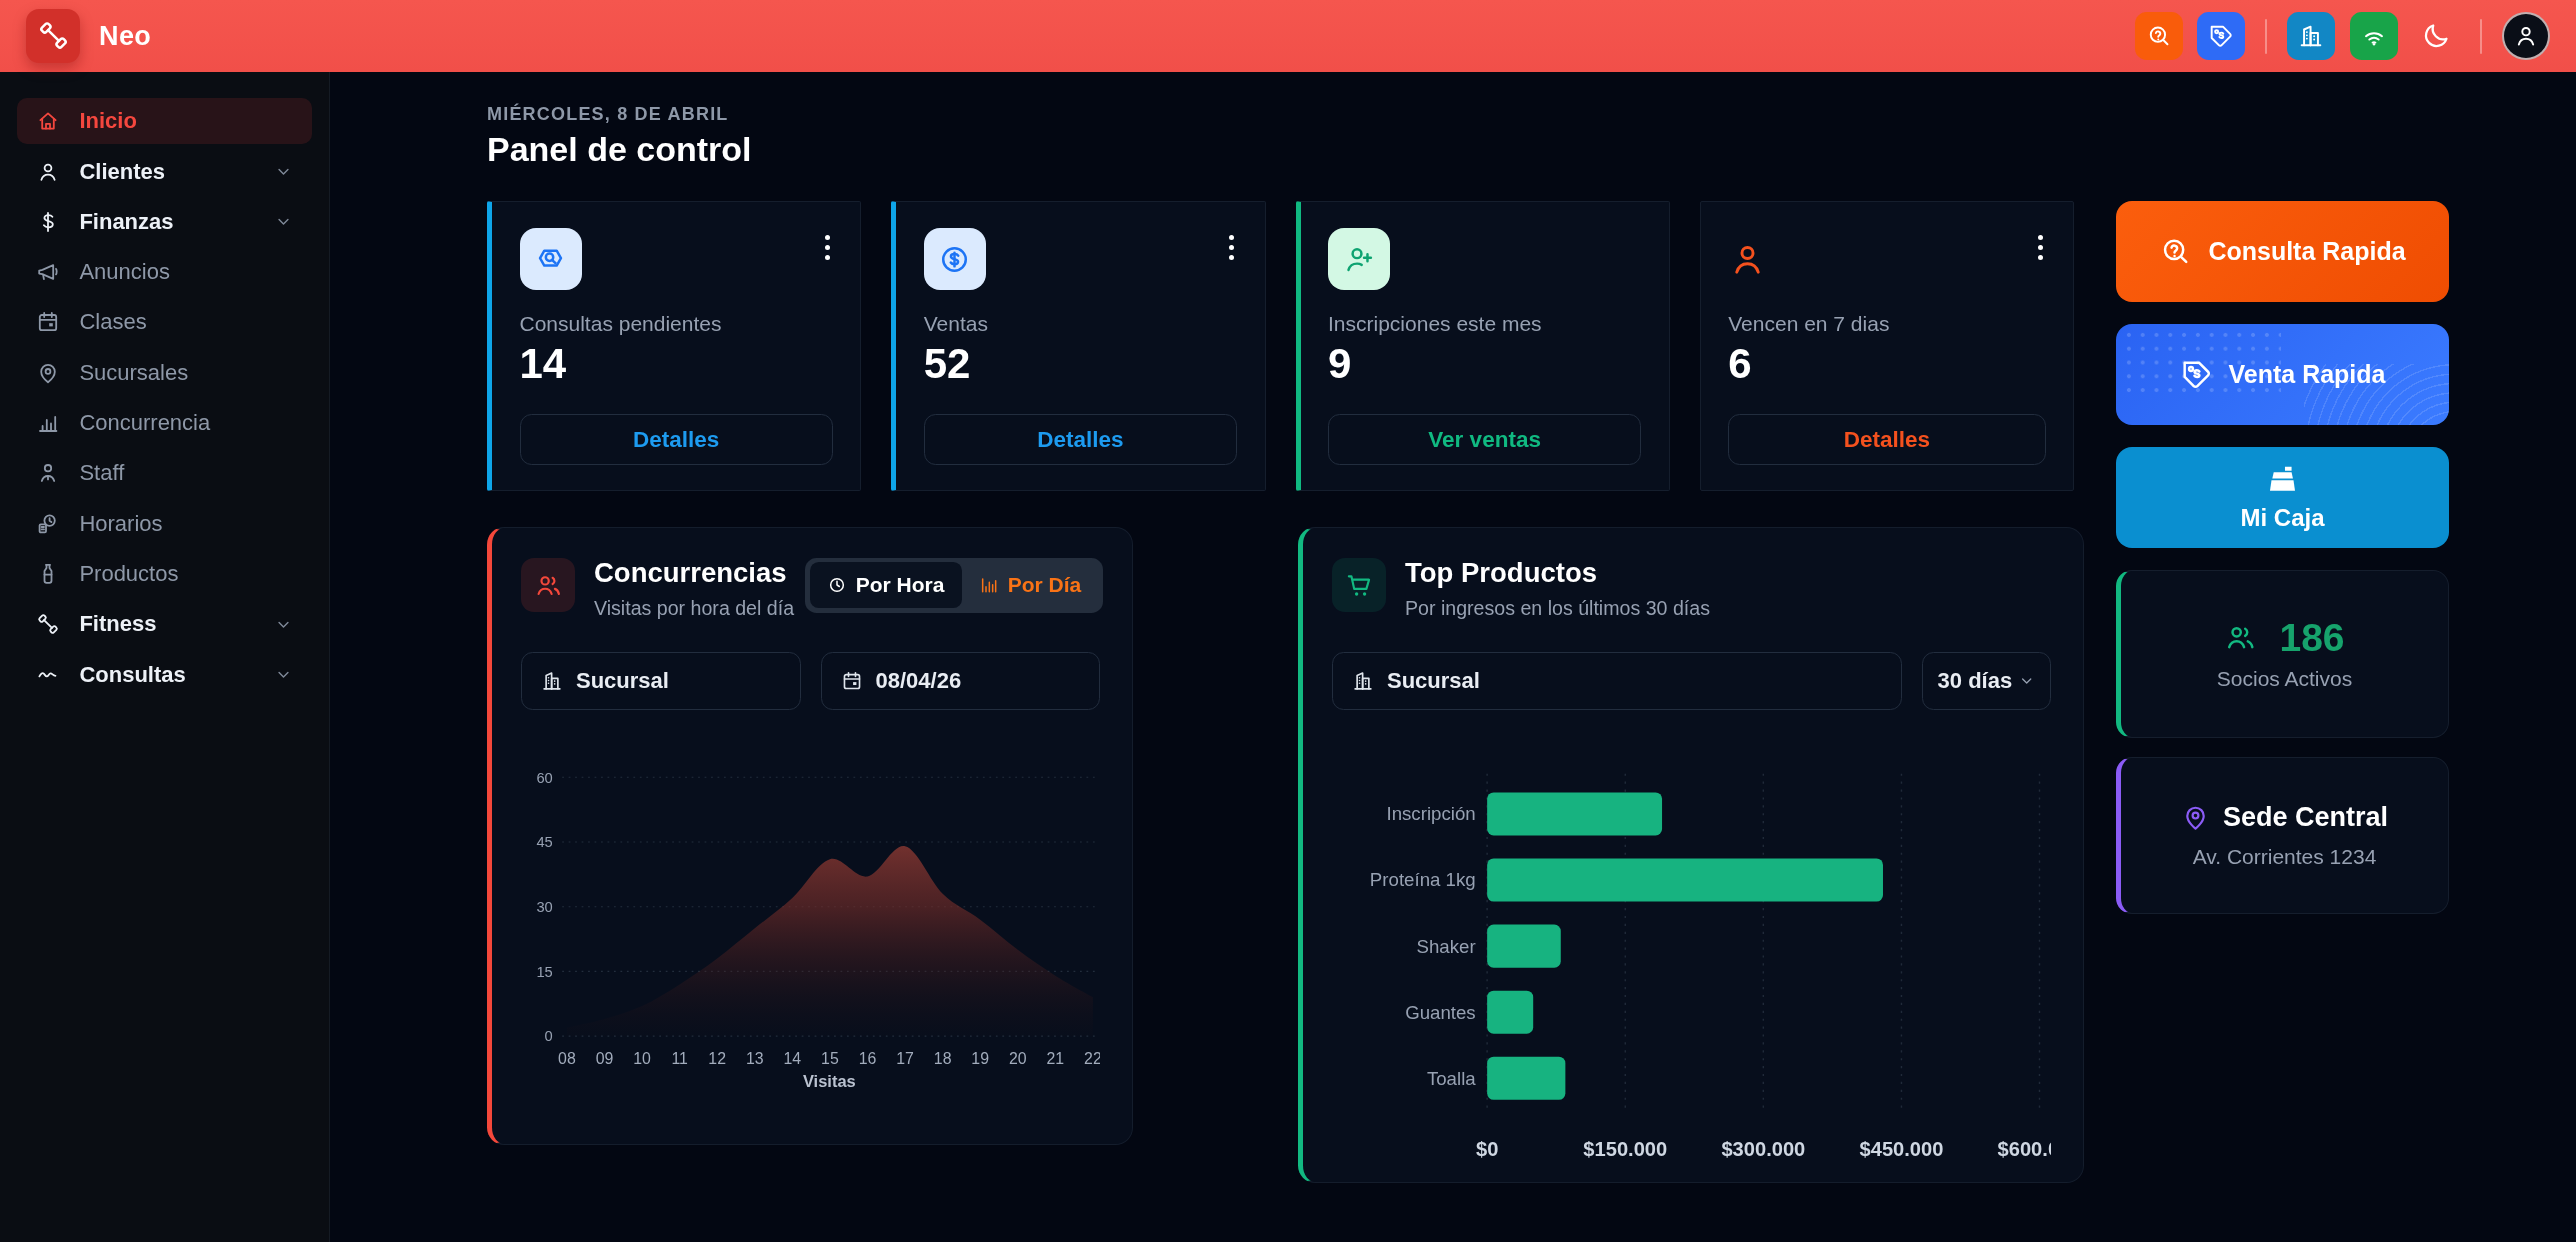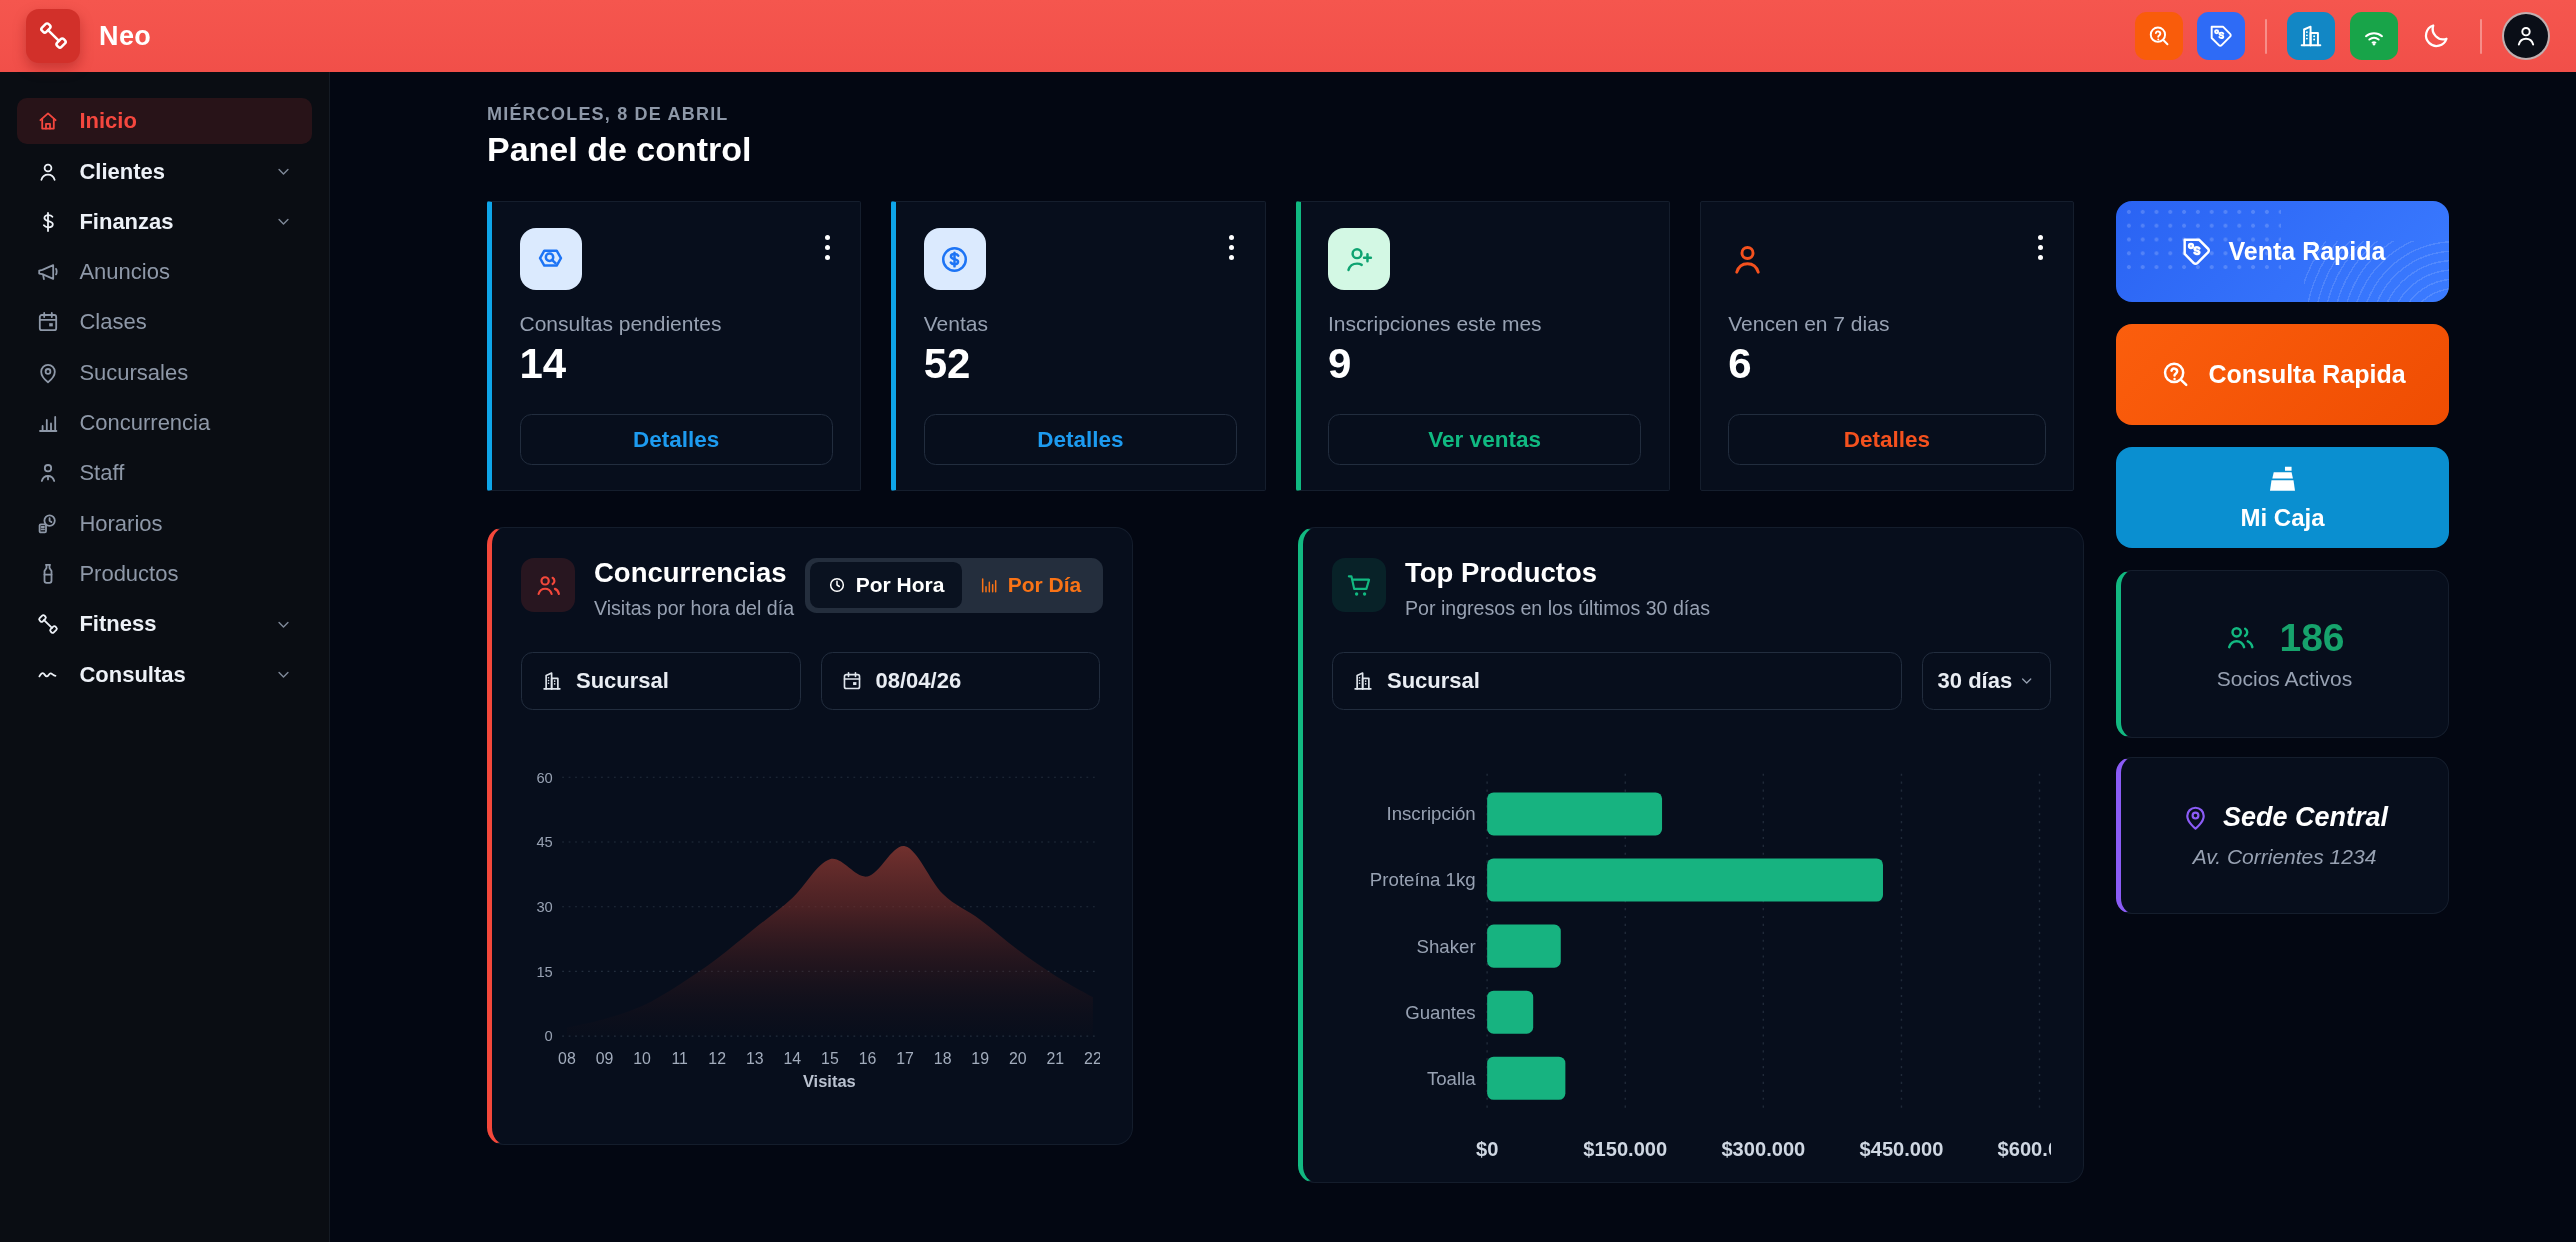--- a/index.html
+++ b/index.html
@@ -85,21 +85,21 @@
   .rightcol{position:absolute;top:201px;left:2116px;width:333px;}
   .qbtn{width:100%;height:101px;border-radius:16px;border:none;display:flex;align-items:center;justify-content:center;gap:16px;color:#fff;font-size:25px;font-weight:800;position:relative;overflow:hidden;margin-bottom:22px;cursor:pointer;font-family:inherit;}
   .qbtn svg{width:33px;height:33px;flex:0 0 auto;}
   #btnVenta{background:linear-gradient(135deg,#2a63f3,#3b7bff);}
   #btnVenta .dots{position:absolute;left:5.8px;top:4.3px;width:159px;height:72px;background-image:radial-gradient(rgba(255,255,255,.5) 1.8px,transparent 2.2px);background-size:13.8px 13.8px;opacity:.35;pointer-events:none;}
   #btnVenta .waves{position:absolute;right:-22px;bottom:-33px;width:167px;height:94px;background:repeating-radial-gradient(circle at 90% 100%,transparent 0 8px,rgba(255,255,255,.28) 8px 9.4px);opacity:.45;pointer-events:none;}
   #btnConsulta{background:linear-gradient(135deg,#fb5e0d,#ef4d02);}
   #btnCaja{background:#0a8fd0;flex-direction:column;gap:7.2px;font-size:24px;}
   .info-card{background:#070e1c;border:1.4px solid #151e2d;border-radius:16px;display:flex;flex-direction:column;align-items:center;justify-content:center;}
   #cardSocios{height:168px;border-left:5.8px solid #12b981;margin-top:1.4px;margin-bottom:19px;}
-  #cardSede{height:157px;border-left:5.8px solid #8b5cf6;font-style:italic;}
+  #cardSede{height:157px;border-left:5.8px solid #8b5cf6;}
   .socios-row{display:flex;align-items:center;gap:22px;}
   .socios-row svg{width:33px;height:33px;color:#12b981;}
   .socios-value{font-size:39px;font-weight:800;color:#16a36c;line-height:1;}
   .socios-label{font-size:21px;color:#97a1b2;margin-top:10px;}
   .sede-row{display:flex;align-items:center;gap:13px;}
   .sede-row svg{width:29px;height:29px;color:#8b5cf6;}
   .sede-title{font-size:27px;font-weight:800;color:#fff;}
   .sede-sub{font-size:21px;color:#97a1b2;margin-top:11.6px;}
 </style>
 </head>
@@ -545,43 +545,43 @@
             <text class="blabel" x="200" y="349" text-anchor="end">Guantes</text>
             <rect x="216" y="310" width="64.1" height="60" rx="9" fill="#17b380"></rect>
             <text class="blabel" x="200" y="441" text-anchor="end">Toalla</text>
             <rect x="216" y="402" width="108.9" height="60" rx="9" fill="#17b380"></rect>
           </svg>
       </div>
     </article>
   </main>
 
   <aside class="rightcol">
+    <button class="qbtn" id="btnConsulta">
+      <span style="display:flex;">
+          <svg viewBox="0 0 24 24" fill="none" stroke="currentColor" stroke-width="1.8" stroke-linecap="round" stroke-linejoin="round">
+            <circle cx="11" cy="10.8" r="6.6"></circle>
+            <path d="M19.8 19.6l-3.4-3.4"></path>
+            <path d="M9.1 9.2a2.1 2.1 0 0 1 4.1.7c0 1.4-1.9 1.7-1.9 2.8"></path>
+            <path d="M11.3 15.2h.01"></path>
+          </svg>
+        </span>
+      <span>Consulta Rapida</span>
+    </button>
     <button class="qbtn" id="btnVenta">
       <span class="dots"></span>
       <span class="waves"></span>
       <span style="display:flex;">
           <svg viewBox="0 0 24 24" fill="none" stroke="currentColor" stroke-width="1.8" stroke-linecap="round" stroke-linejoin="round">
             <path d="M20.4 12.6l-7.8 7.8a1.8 1.8 0 0 1-2.6 0L3.4 13.8V3.4h10.4l6.6 6.6a1.8 1.8 0 0 1 0 2.6z"></path>
             <circle cx="8" cy="8" r="1.4"></circle>
             <path d="M14.1 9.8c-.4-.6-1-.9-1.8-.9-1 0-1.7.5-1.7 1.2 0 1.6 3.5.9 3.5 2.5 0 .7-.7 1.2-1.7 1.2-.8 0-1.5-.3-1.9-.9"></path>
           </svg>
         </span>
       <span>Venta Rapida</span>
     </button>
-    <button class="qbtn" id="btnConsulta">
-      <span style="display:flex;">
-          <svg viewBox="0 0 24 24" fill="none" stroke="currentColor" stroke-width="1.8" stroke-linecap="round" stroke-linejoin="round">
-            <circle cx="11" cy="10.8" r="6.6"></circle>
-            <path d="M19.8 19.6l-3.4-3.4"></path>
-            <path d="M9.1 9.2a2.1 2.1 0 0 1 4.1.7c0 1.4-1.9 1.7-1.9 2.8"></path>
-            <path d="M11.3 15.2h.01"></path>
-          </svg>
-        </span>
-      <span>Consulta Rapida</span>
-    </button>
     <button class="qbtn" id="btnCaja">
       <span style="display:flex;">
           <svg viewBox="0 0 24 24" fill="currentColor" stroke="none">
             <path d="M13.8 2.8h4.8v2.8h-4.8z"></path>
             <path d="M5.6 6.8h13l1 4.4H4.6z"></path>
             <path d="M4 12.6h16l1.1 7.6H2.9z"></path>
           </svg>
         </span>
       <span>Mi Caja</span>
     </button>

